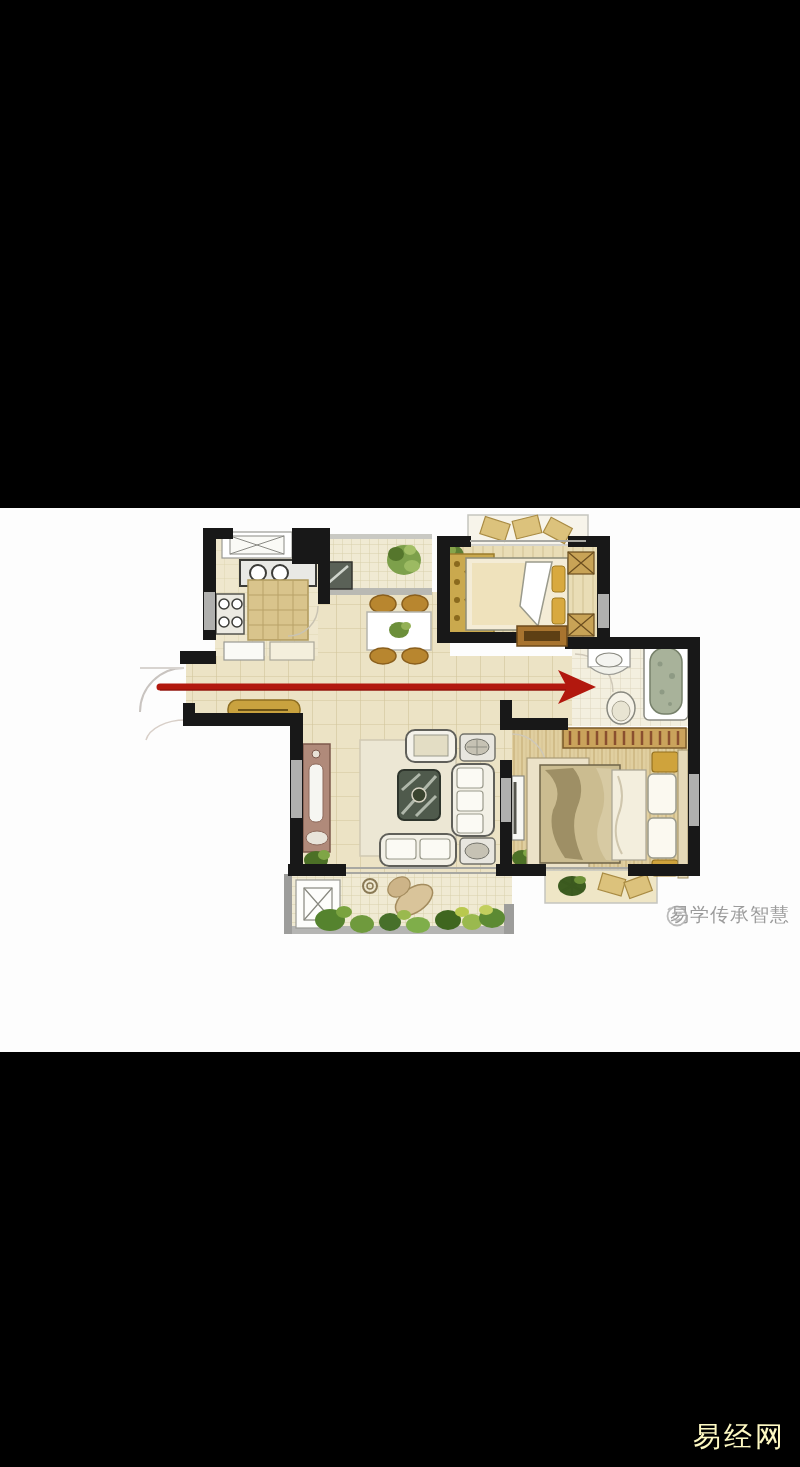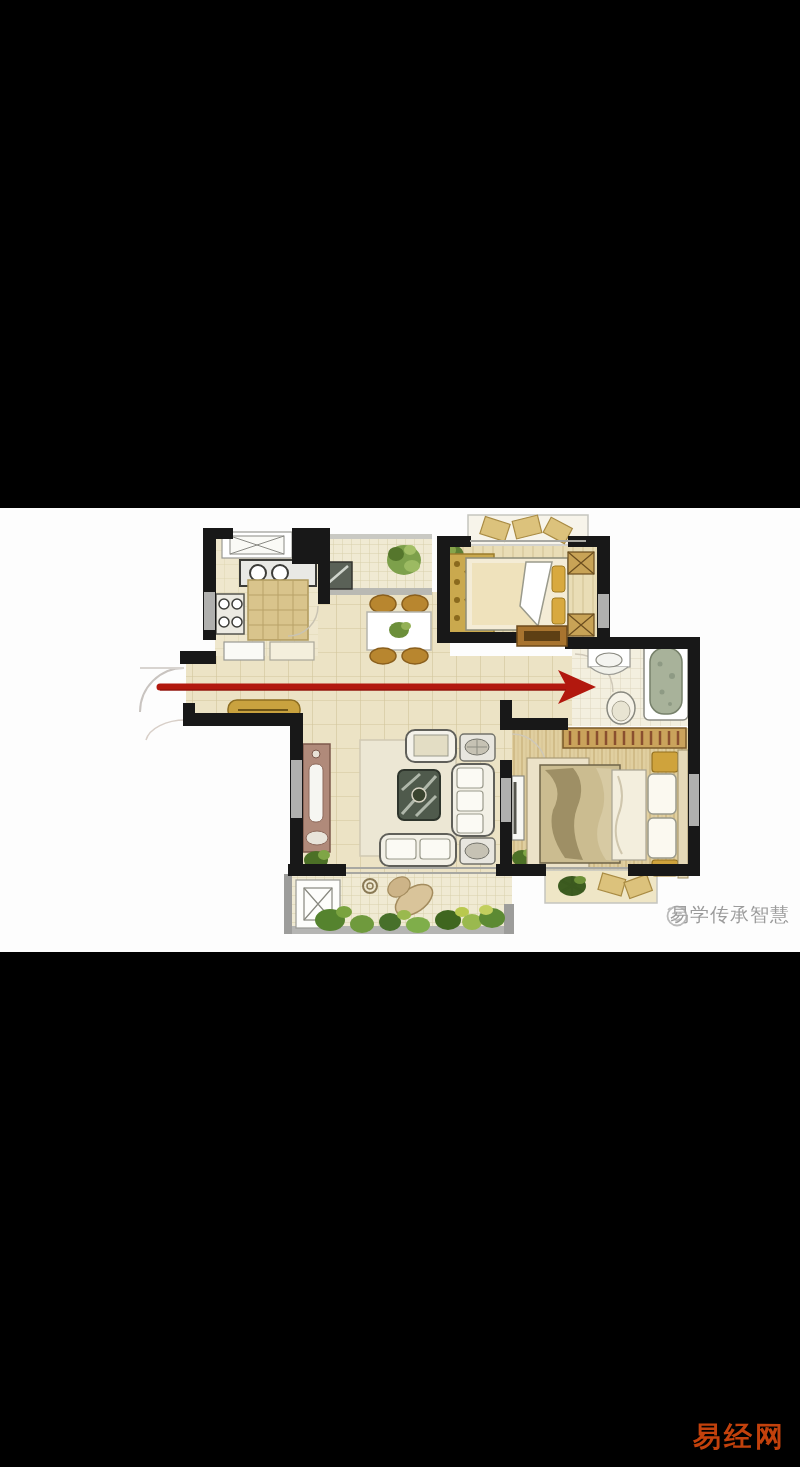--- a/index.html
+++ b/index.html
@@ -1,26 +1,26 @@
 <!DOCTYPE html>
 <html><head>
 <meta charset="utf-8">
 <style>
   html,body{margin:0;padding:0;background:#000;}
   .stage{position:relative;width:800px;height:1467px;background:#000;overflow:hidden;
          font-family:"Liberation Sans","DejaVu Sans",sans-serif;}
   .title{position:absolute;left:62px;top:378px;font-size:76px;line-height:1.1;
          font-weight:900;color:#7cc45f;letter-spacing:5px;white-space:nowrap;}
-  .panel{position:absolute;left:0;top:508px;width:800px;height:444px;background:#fdfdfd;}
+  .panel{position:absolute;left:0;top:508px;width:800px;height:544px;background:#fdfdfd;}
   .panel svg{position:absolute;left:0;top:0;}
   .watermark{position:absolute;right:10px;top:394px;display:flex;align-items:center;gap:6px;
              color:#9b9b9b;font-size:19px;letter-spacing:1px;}
   .wm-icon{display:inline-flex;opacity:.75;}
-  .brand{position:absolute;right:14px;top:1418px;font-size:28px;font-weight:700;
-         color:#c2410c;letter-spacing:3px;}
+  .brand{position:absolute;right:14px;top:1418px;font-size:28px;font-weight:400;
+         color:#fef9c3;letter-spacing:3px;}
 </style>
 </head>
 <body>
 
 <div class="stage">
 
 
   <div class="panel">
     <svg width="800" height="444" viewBox="0 0 800 444">
       <defs>

